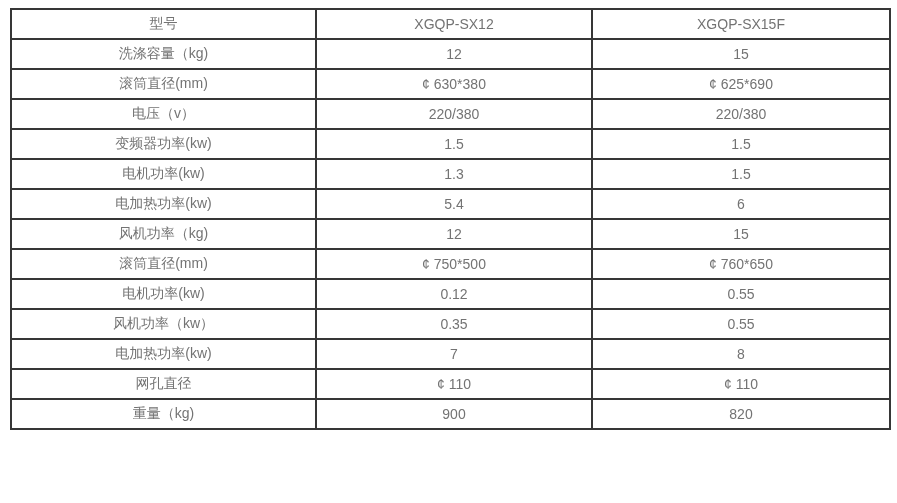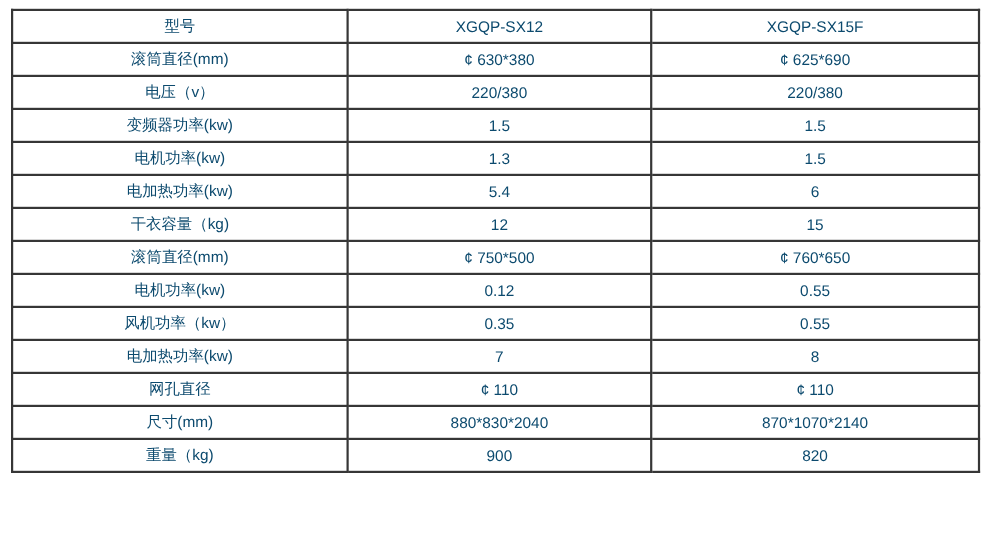--- a/index.html
+++ b/index.html
@@ -14,21 +14,21 @@
     position: absolute;
     left: 10px;
     top: 8px;
   }
   table.spec {
     border-collapse: collapse;
     table-layout: fixed;
     width: 879px;
     font-family: "Liberation Sans", "DejaVu Sans", sans-serif;
     font-size: 14px;
-    color: #0c4a6e;
+    color: #737373;
     background: #ffffff;
   }
   table.spec td {
     border: 2px solid #363636;
     height: 28px;
     padding: 0 4px;
     text-align: center;
     vertical-align: middle;
     white-space: nowrap;
     overflow: hidden;
@@ -48,20 +48,25 @@
         <col class="c2">
         <col class="c3">
     </colgroup>
     <tbody>
       <tr>
         <td>型号</td>
         <td>XGQP-SX12</td>
         <td>XGQP-SX15F</td>
       </tr>
       <tr>
+        <td>洗涤容量（kg)</td>
+        <td>12</td>
+        <td>15</td>
+      </tr>
+      <tr>
         <td>滚筒直径(mm)</td>
         <td>¢ 630*380</td>
         <td>¢ 625*690</td>
       </tr>
       <tr>
         <td>电压（v）</td>
         <td>220/380</td>
         <td>220/380</td>
       </tr>
       <tr>
@@ -73,21 +78,21 @@
         <td>电机功率(kw)</td>
         <td>1.3</td>
         <td>1.5</td>
       </tr>
       <tr>
         <td>电加热功率(kw)</td>
         <td>5.4</td>
         <td>6</td>
       </tr>
       <tr>
-        <td>干衣容量（kg)</td>
+        <td>风机功率（kg)</td>
         <td>12</td>
         <td>15</td>
       </tr>
       <tr>
         <td>滚筒直径(mm)</td>
         <td>¢ 750*500</td>
         <td>¢ 760*650</td>
       </tr>
       <tr>
         <td>电机功率(kw)</td>
@@ -103,24 +108,19 @@
         <td>电加热功率(kw)</td>
         <td>7</td>
         <td>8</td>
       </tr>
       <tr>
         <td>网孔直径</td>
         <td>¢ 110</td>
         <td>¢ 110</td>
       </tr>
       <tr>
-        <td>尺寸(mm)</td>
-        <td>880*830*2040</td>
-        <td>870*1070*2140</td>
-      </tr>
-      <tr>
         <td>重量（kg)</td>
         <td>900</td>
         <td>820</td>
       </tr>
     </tbody>
   </table>
 </div>
 
 </body></html>

